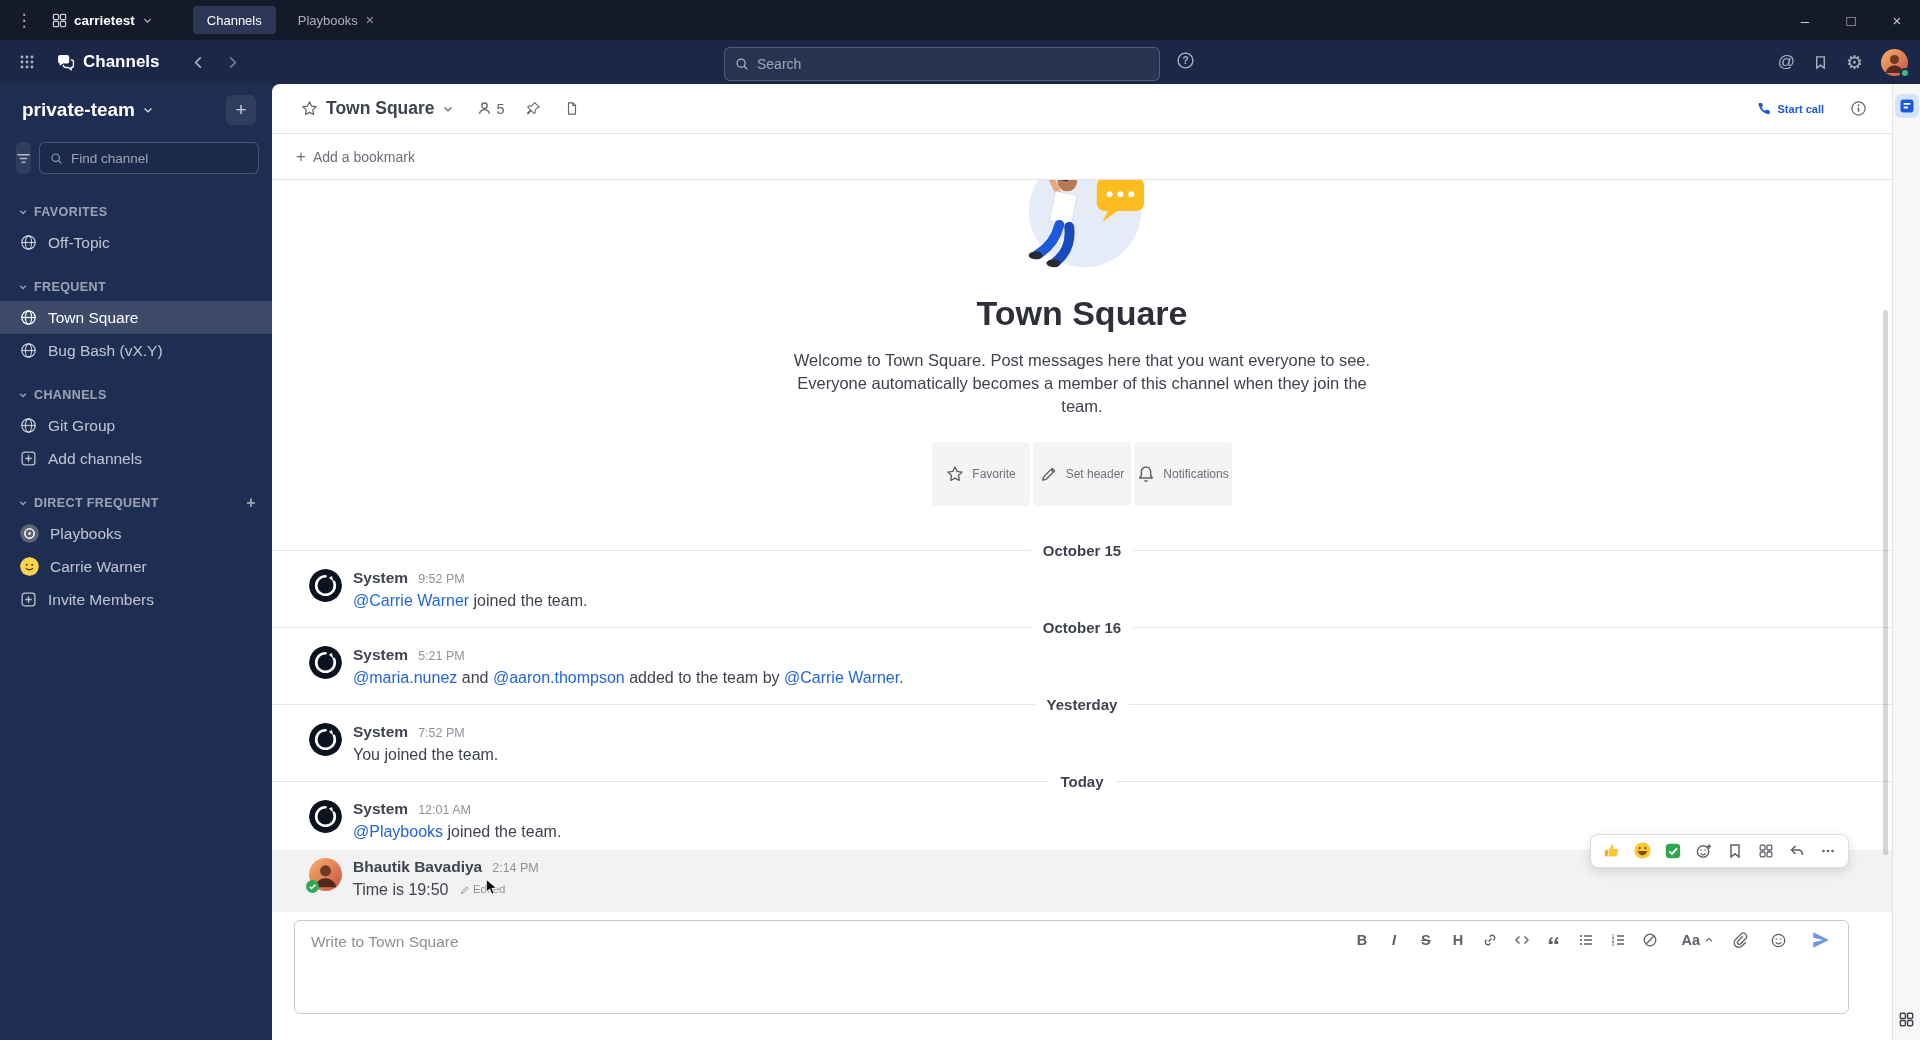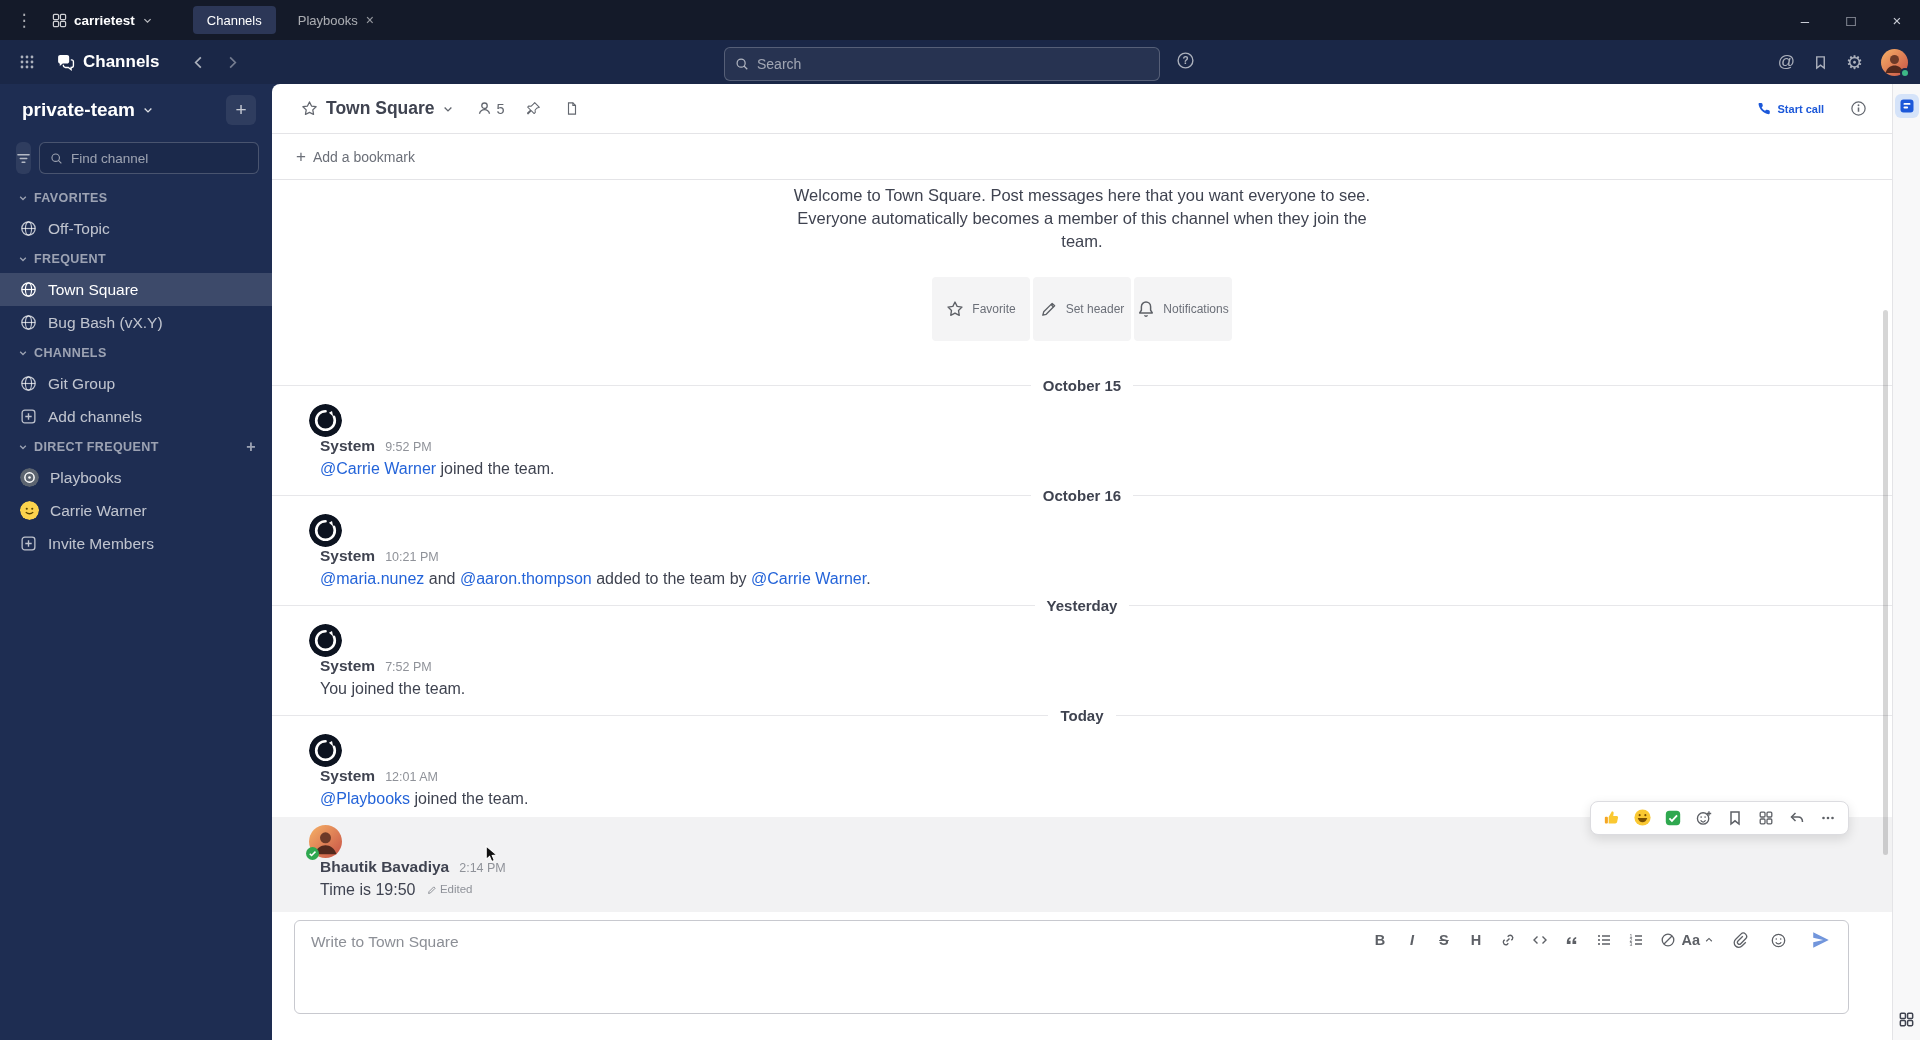--- a/index.html
+++ b/index.html
@@ -47,21 +47,21 @@
   
   .sidebar { width:272px; flex:0 0 auto; color:var(--w72); display:flex; flex-direction:column; overflow:hidden; }
   .team-header { height:52px; display:flex; align-items:center; padding:0 16px 0 22px; }
   .team-name { display:flex; align-items:center; gap:7px; color:#fff; font-size:19px; font-weight:700; flex:1; }
   .team-add { width:30px; height:30px; border-radius:6px; background:rgba(255,255,255,.08); color:var(--w72); display:flex; align-items:center; justify-content:center; font-size:19px; }
   .search-row { display:flex; align-items:center; gap:8px; padding:6px 16px 10px 16px; }
   .filter-btn { width:32px; height:32px; border-radius:6px; background:rgba(255,255,255,.08); display:flex; align-items:center; justify-content:center; color:var(--w64); }
   .find-box { flex:1; height:32px; border:1px solid rgba(255,255,255,.2); border-radius:6px; display:flex; align-items:center; gap:8px; padding:0 10px; background:rgba(0,0,0,.08); color:var(--w56); }
   .find-box input { flex:1; background:transparent; border:none; outline:none; color:#fff; font-size:13.5px; font-family:inherit; }
   .find-box input::placeholder { color:var(--w56); }
-  .sb-section { }
+  .sb-section { margin-top:14px; }
   .sb-sec-head { height:28px; display:flex; align-items:center; gap:6px; padding:0 16px 0 18px; font-size:12.5px; font-weight:600; letter-spacing:.4px; color:var(--w56); }
   .sb-sec-head .sec-label { flex:1; }
   .sb-item { height:33px; display:flex; align-items:center; gap:11px; padding:0 16px 0 20px; font-size:15.5px; color:var(--w72); }
   .sb-item.active { background:rgba(255,255,255,.14); color:#fff; }
   .sb-ic { width:17px; height:17px; color:currentColor; flex:0 0 auto; }
   .dm-av { width:19px; height:19px; border-radius:50%; flex:0 0 auto; }
 
   
   .main { flex:1; background:#fff; border-top-left-radius:8px; display:flex; flex-direction:column; min-width:0; overflow:hidden; }
   .chan-header { height:50px; display:flex; align-items:center; padding:0 18px 0 22px; border-bottom:1px solid var(--line); flex:0 0 auto; }
@@ -85,21 +85,21 @@
   .intro-title { font-size:34px; font-weight:700; color:#2d3039; margin-top:12px; }
   .intro-desc { max-width:585px; margin:16px auto 0; font-size:16.5px; line-height:23px; color:var(--txt); }
   .intro-actions { display:flex; justify-content:center; gap:3px; margin-top:24px; margin-bottom:36px; }
   .intro-action { width:98px; height:64px; background:#f4f4f5; border-radius:4px; display:flex; flex-direction:row; align-items:center; justify-content:center; gap:8px; color:#5d6066; }
   .intro-action .lbl { font-size:12px; color:#6b6f78; }
 
   .date-divider { display:flex; align-items:center; margin:0 0 6px 0; height:24px; }
   .date-divider::before,.date-divider::after { content:""; flex:1; height:1px; background:#e7e7ea; }
   .date-divider span { padding:0 12px; font-size:15px; font-weight:700; color:var(--txt); }
 
-  .msg { display:flex; padding:4px 40px 8px 37px; position:relative;flex-direction:column; }
+  .msg { display:flex; padding:4px 40px 8px 37px; position:relative; }
   .msg .av { width:33px; height:33px; border-radius:50%; flex:0 0 auto; position:relative; }
   .msg .content { margin-left:11px; min-width:0; }
   .msg-head { display:flex; align-items:baseline; gap:10px; }
   .msg-sender { font-size:15.5px; font-weight:700; color:var(--txt); }
   .msg-time { font-size:12.5px; color:var(--muted); }
   .msg-body { margin-top:3px; font-size:16px; color:var(--txt); line-height:21px; }
   .msg-body .mlink { color:var(--link); }
   .msg.user { background:#f2f2f3; padding-top:8px; padding-bottom:12px; }
   .badge-check { position:absolute; left:-3px; bottom:-2px; width:13px; height:13px; }
   .edited { display:inline-flex; align-items:center; gap:3px; margin-left:7px; font-size:11.5px; color:var(--muted); }
@@ -117,21 +117,21 @@
   .composer-input { flex:1; padding:12px 16px 0; font-size:15.5px; color:#8c8f96; }
   .composer-toolbar { height:42px; display:flex; align-items:center; padding:0 10px 4px 10px; }
   .fmt-group { display:flex; align-items:center; gap:5px; }
   .fmt-btn { min-width:27px; height:27px; padding:0 4px; display:flex; align-items:center; justify-content:center; color:#5d6066; border-radius:4px; font-size:14.5px; }
   .fmt-b { font-weight:800; }
   .fmt-i { font-style:italic; font-weight:600; }
   .fmt-s { text-decoration:line-through; font-weight:600; }
   .fmt-h { font-weight:800; }
   .comp-spacer { flex:1; }
   .right-group { display:flex; align-items:center; gap:12px; }
-  .aa-btn { display:flex; align-items:center; gap:4px; color:#5d6066; font-size:14.5px; font-weight:600; }
+  .aa-btn { display:flex; align-items:center; gap:4px; color:#5d6066; font-size:14.5px; font-weight:600;margin-left:18px; }
   .send-btn { width:34px; height:28px; display:flex; align-items:center; justify-content:center; border-radius:4px; }
 
   
   .app-rail { width:28px; flex:0 0 auto; background:#f8f8f9; border-left:1px solid var(--line); display:flex; flex-direction:column; align-items:center; padding:10px 0 12px; }
   .rail-item { width:24px; height:24px; border-radius:6px; background:#d5e3f9; display:flex; align-items:center; justify-content:center; }
   .rail-bottom { margin-top:auto; color:#3f4350; }
 </style>
 </head>
 <body>
 
@@ -501,21 +501,21 @@
 
         <div class="msg">
           <svg class="av" viewBox="0 0 32 32">
               <circle cx="16" cy="16" r="16" fill="#0c1320"></circle>
               <path d="M16 7c-5 0-9 4-9 9s4 9 9 9 9-4 9-9c0-1.3-.3-2.5-.8-3.6" fill="none" stroke="#fff" stroke-width="2.6" stroke-linecap="round"></path>
               <path d="M22.3 6.8l1.2 5.4-4.2-3.7z" fill="#fff"></path>
             </svg>
           <div class="content">
             <div class="msg-head">
               <span class="msg-sender">System</span>
-              <span class="msg-time">10:21 PM</span>
+              <span class="msg-time">5:21 PM</span>
             </div>
             <div class="msg-body"><span class="mlink">@maria.nunez</span><span> and </span><span class="mlink">@aaron.thompson</span><span> added to the team by </span><span class="mlink">@Carrie Warner</span><span>.</span></div>
           </div>
         </div>
 
         <div class="date-divider">
             <span>Yesterday</span>
           </div>
 
         <div class="msg">

